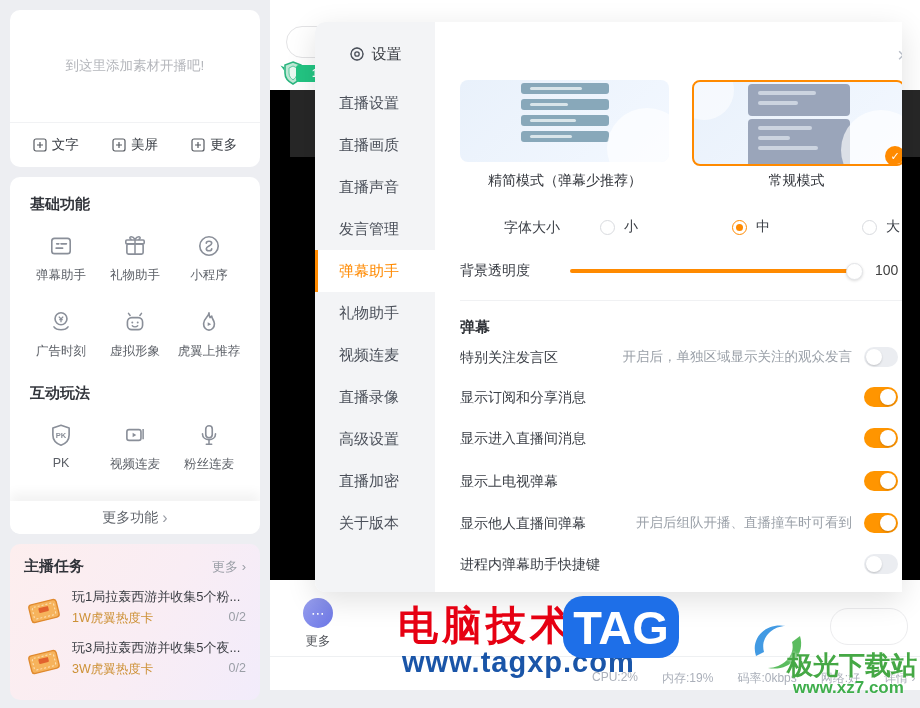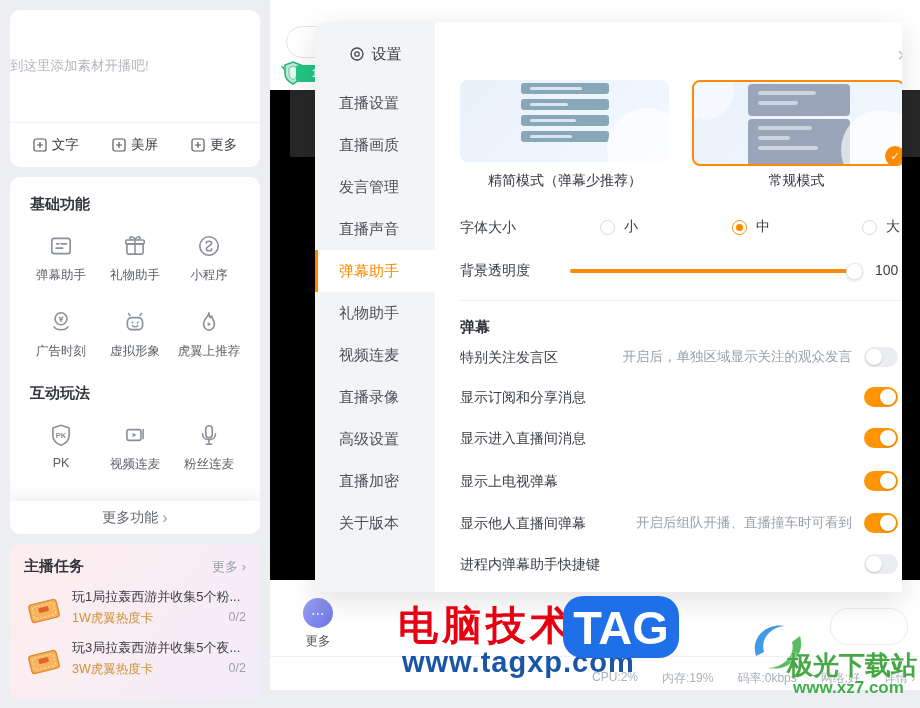--- a/index.html
+++ b/index.html
@@ -2,21 +2,21 @@
 <html><head>
 <meta charset="utf-8">
 <style>
   html,body{margin:0;padding:0;}
   .page{position:relative;width:920px;height:708px;background:#edeef2;overflow:hidden;
         font-family:"Liberation Sans","DejaVu Sans",sans-serif;color:#333;}
   .card{position:absolute;background:#fff;border-radius:10px;box-sizing:border-box;}
 
   
   .panel-a{left:10px;top:10px;width:250px;height:157px;}
-  .preview-box{height:112px;display:flex;align-items:center;
+  .preview-box{height:112px;display:flex;align-items:center;justify-content:center;
                border-bottom:1px solid #f1f2f4;}
   .preview-box span{font-size:13.5px;color:#b4b6bb;}
   .add-row{height:44px;display:flex;align-items:center;justify-content:space-around;padding:0 6px;}
   .add-btn{display:flex;align-items:center;gap:5px;font-size:13.5px;color:#3c4047;cursor:pointer;}
 
   .panel-b{left:10px;top:177px;width:250px;height:357px;padding:18px 14px 0;overflow:hidden;}
   .sec-title{font-size:15px;font-weight:bold;color:#32353b;padding-left:6px;}
   .feat-grid{display:grid;grid-template-columns:repeat(3,1fr);row-gap:22px;text-align:center;margin-top:16px;}
   .feat{cursor:pointer;}
   .feat .ic{height:32px;display:flex;align-items:center;justify-content:center;}
@@ -365,22 +365,22 @@
       <div class="menu-title">
         <svg width="16" height="16" viewBox="0 0 16 16">
             <circle cx="8" cy="8" r="6" fill="none" stroke="#4b505a" stroke-width="1.3"></circle>
             <circle cx="8" cy="8" r="2.2" fill="none" stroke="#4b505a" stroke-width="1.3"></circle>
             <path d="M8 1v2M8 13v2M1 8h2M13 8h2M3 3l1.4 1.4M11.6 11.6L13 13M13 3l-1.4 1.4M4.4 11.6L3 13" stroke="#4b505a" stroke-width="1" opacity="0.5"></path>
           </svg>
         <span>设置</span>
       </div>
       <div class="mi">直播设置</div>
       <div class="mi">直播画质</div>
+      <div class="mi">直播声音</div>
       <div class="mi">发言管理</div>
-      <div class="mi">直播声音</div>
       <div class="mi active">弹幕助手</div>
       <div class="mi">礼物助手</div>
       <div class="mi">视频连麦</div>
       <div class="mi">直播录像</div>
       <div class="mi">高级设置</div>
       <div class="mi">直播加密</div>
       <div class="mi">关于版本</div>
     </div>
 
     <div class="content">
@@ -414,21 +414,21 @@
               <i style="width:60px"></i>
             </div>
         </div>
         <div class="sel-badge">
             <span>✓</span>
           </div>
       </div>
       <div class="mlabel c1">精简模式（弹幕少推荐）</div>
       <div class="mlabel c2">常规模式</div>
 
-      <div class="row-label" style="top:197px;">字体大小</div>
+      <div class="row-label" style="top:197px;margin-left:44px;">字体大小</div>
       <div class="radio" style="left:165px;top:196px;">
         <span class="rc"></span>
           <span>小</span>
       </div>
       <div class="radio checked" style="left:297px;top:196px;">
         <span class="rc"></span>
           <span>中</span>
       </div>
       <div class="radio" style="left:427px;top:196px;">
         <span class="rc"></span>

